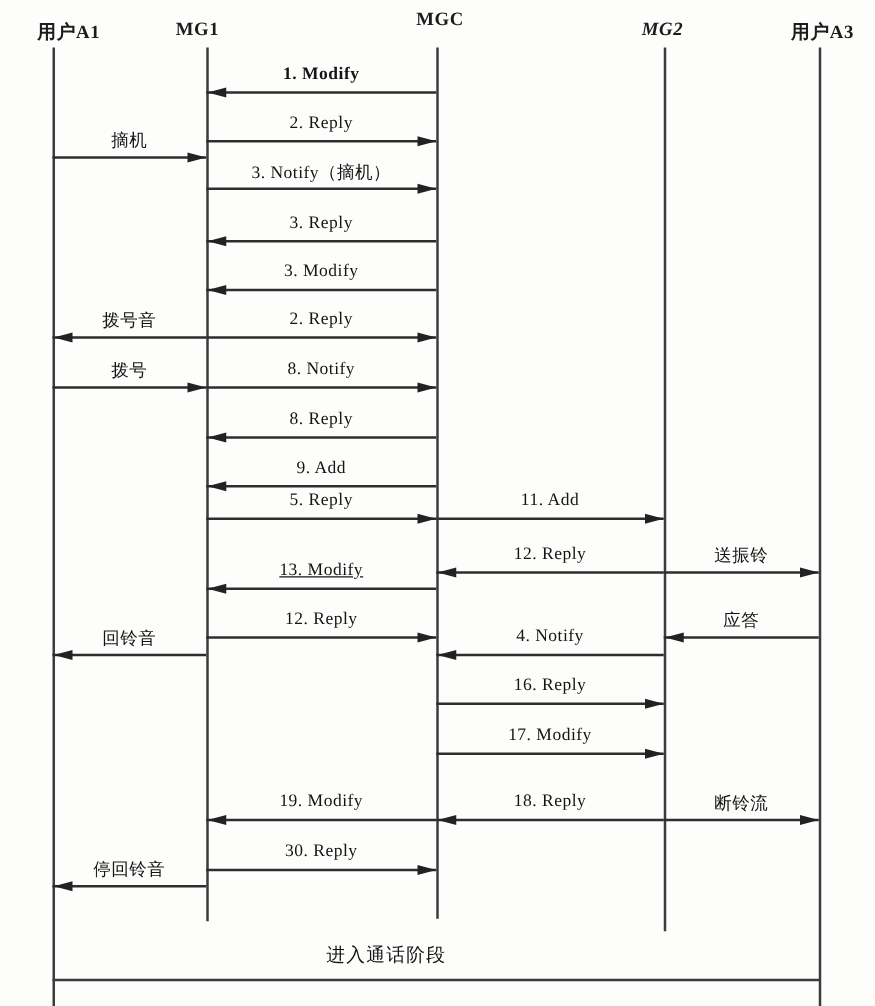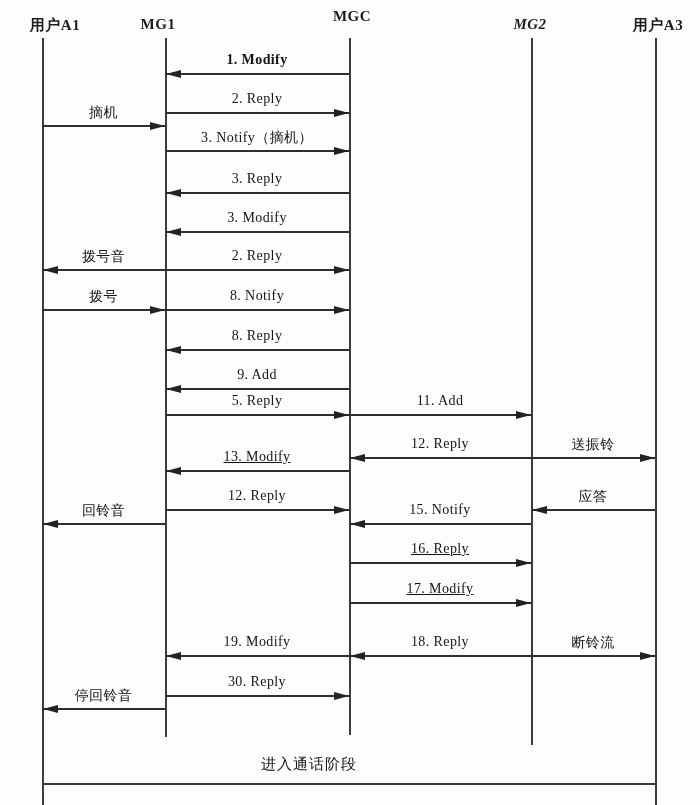--- a/index.html
+++ b/index.html
@@ -126,27 +126,27 @@
       <div class="abs ah r" style="left: 334px; top: 505.8px;"></div>
       <div class="abs msg-label" style="left: 162px; top: 488px;">12. Reply</div>
       <div class="abs msg-line" style="left: 531px; top: 509px; width: 124px;"></div>
       <div class="abs ah l" style="left: 531.5px; top: 505.8px;"></div>
       <div class="abs msg-label" style="left: 498px; top: 488px;">应答</div>
       <div class="abs msg-line" style="left: 42px; top: 523px; width: 123px;"></div>
       <div class="abs ah l" style="left: 42.5px; top: 519.8px;"></div>
       <div class="abs msg-label" style="left: 8.5px; top: 502px;">回铃音</div>
       <div class="abs msg-line" style="left: 349px; top: 523px; width: 182px;"></div>
       <div class="abs ah l" style="left: 349.5px; top: 519.8px;"></div>
-      <div class="abs msg-label" style="left: 345px; top: 502px;">15. Notify</div>
+      <div class="abs msg-label" style="left: 345px; top: 502px;">4. Notify</div>
       <div class="abs msg-line" style="left: 349px; top: 562px; width: 182px;"></div>
       <div class="abs ah r" style="left: 516px; top: 558.8px;"></div>
-      <div class="abs msg-label" style="left: 345px; top: 541px; text-decoration: underline;">16. Reply</div>
+      <div class="abs msg-label" style="left: 345px; top: 541px;">16. Reply</div>
       <div class="abs msg-line" style="left: 349px; top: 602px; width: 182px;"></div>
       <div class="abs ah r" style="left: 516px; top: 598.8px;"></div>
-      <div class="abs msg-label" style="left: 345px; top: 581px; text-decoration: underline;">17. Modify</div>
+      <div class="abs msg-label" style="left: 345px; top: 581px;">17. Modify</div>
       <div class="abs msg-line" style="left: 165px; top: 655px; width: 184px;"></div>
       <div class="abs ah l" style="left: 165.5px; top: 651.8px;"></div>
       <div class="abs msg-label" style="left: 162px; top: 634px;">19. Modify</div>
       <div class="abs msg-line" style="left: 349px; top: 655px; width: 182px;"></div>
       <div class="abs ah l" style="left: 349.5px; top: 651.8px;"></div>
       <div class="abs msg-label" style="left: 345px; top: 634px;">18. Reply</div>
       <div class="abs msg-line" style="left: 531px; top: 655px; width: 124px;"></div>
       <div class="abs ah r" style="left: 640px; top: 651.8px;"></div>
       <div class="abs msg-label" style="left: 498px; top: 634px;">断铃流</div>
       <div class="abs msg-line" style="left: 165px; top: 695px; width: 184px;"></div>

